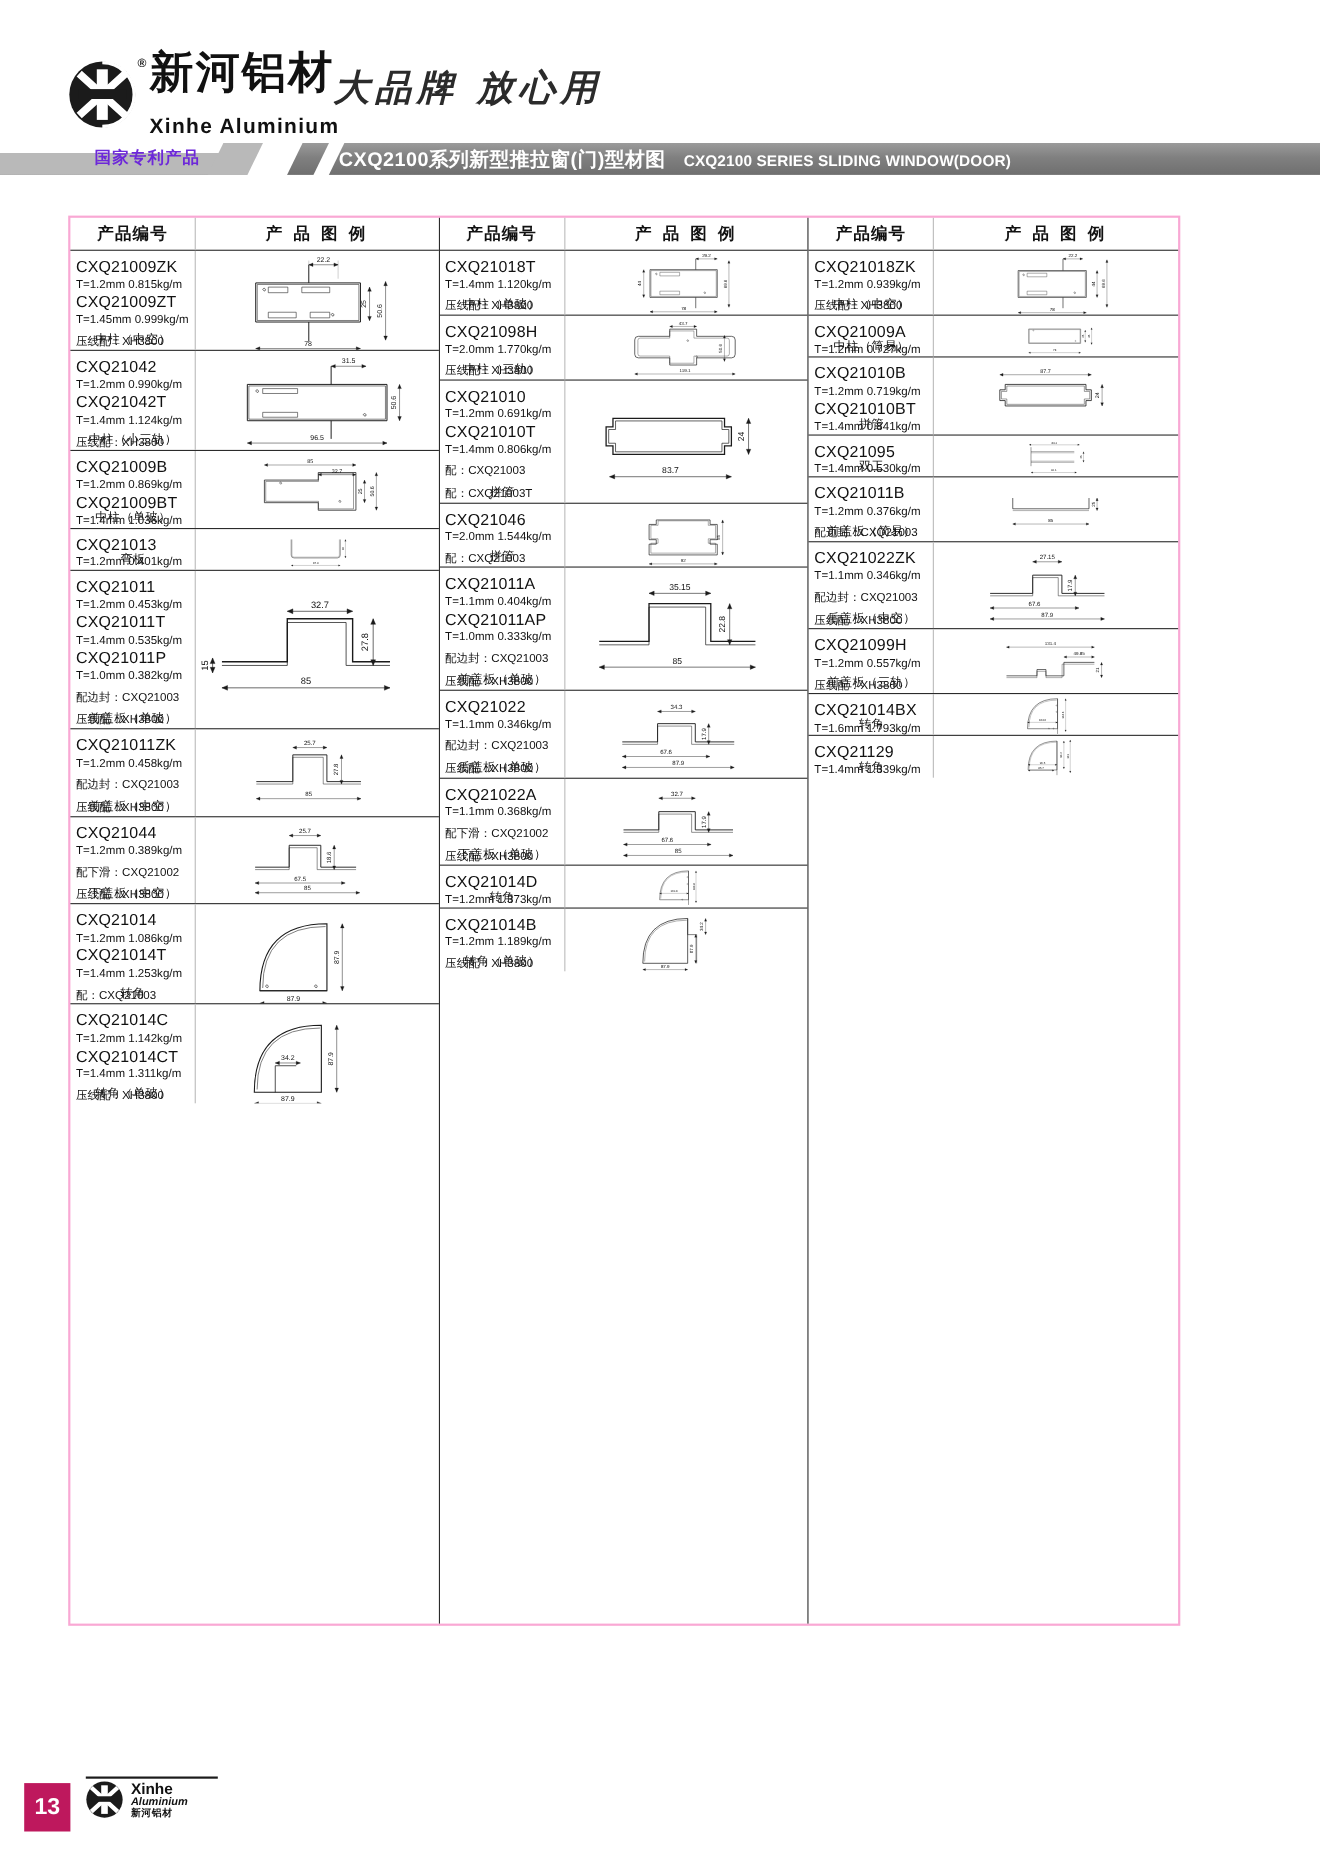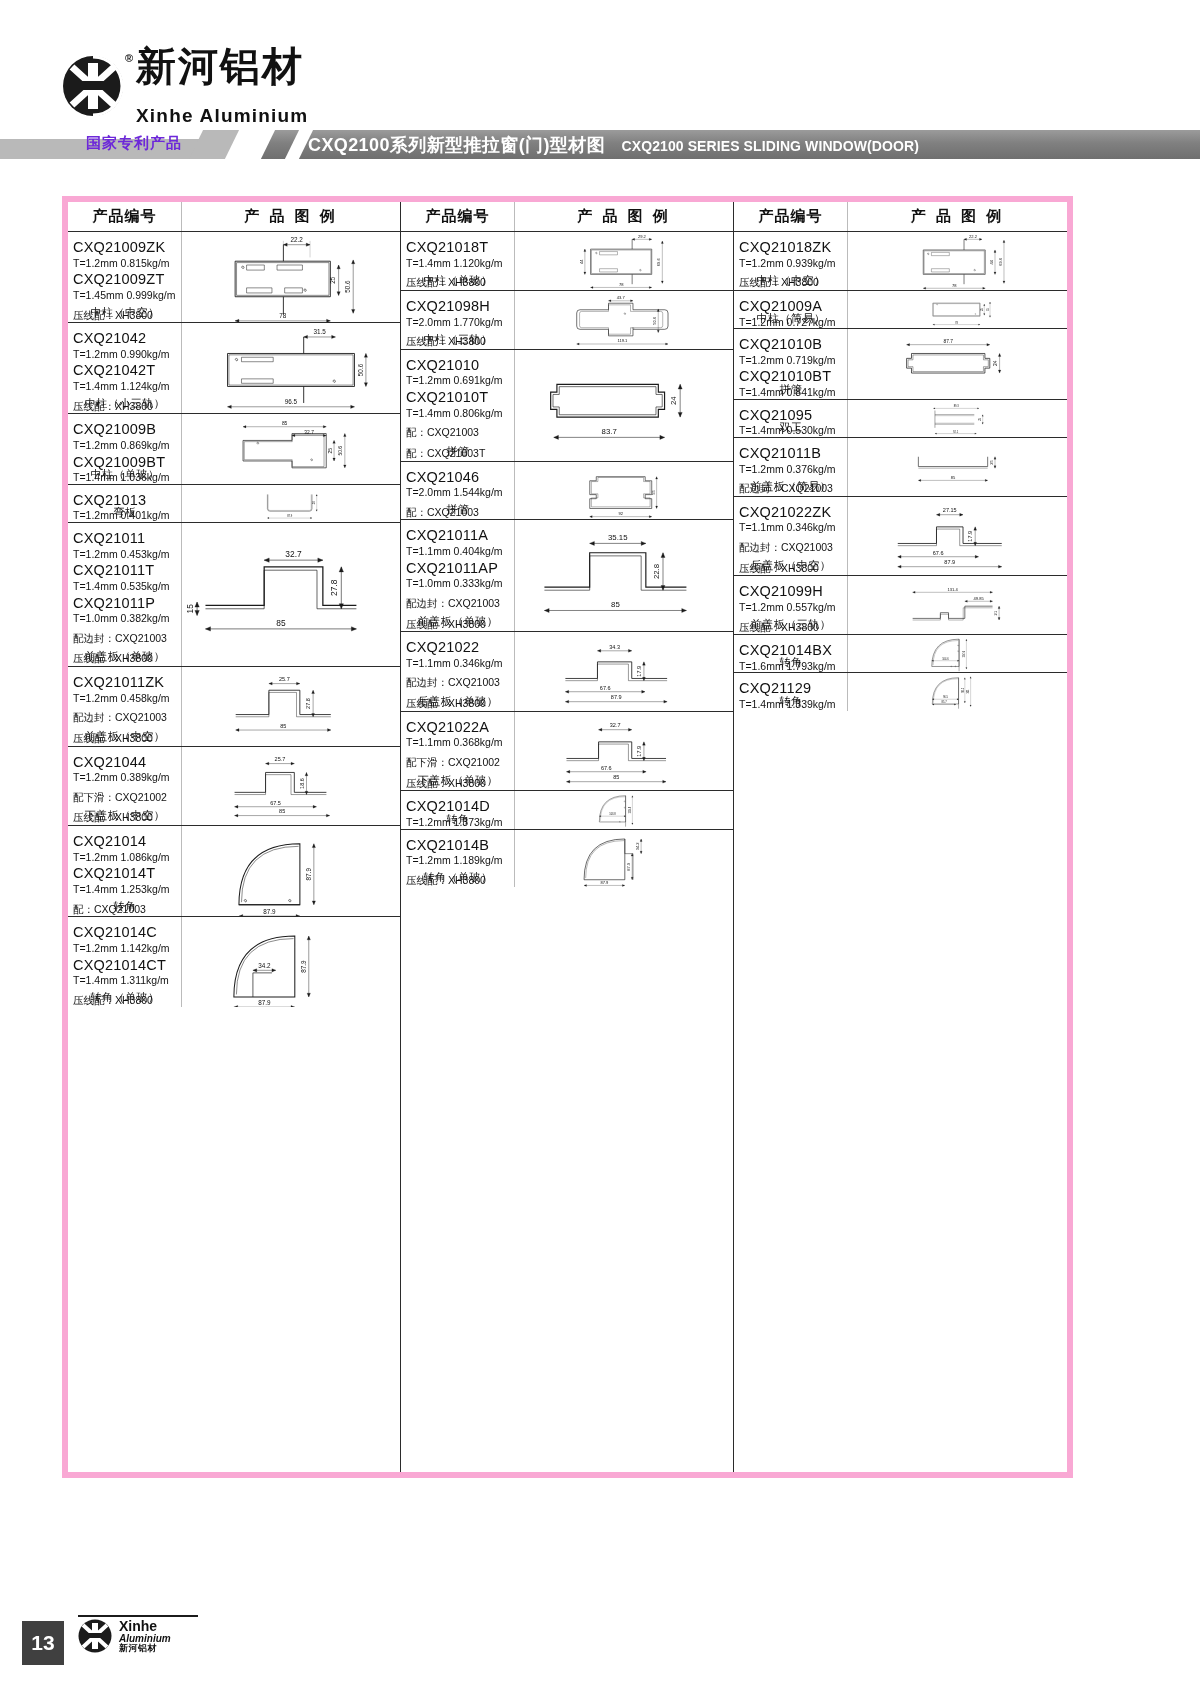--- a/index.html
+++ b/index.html
@@ -57,21 +57,21 @@
     position:absolute; left:308px; top:11px; z-index:6;
     color:#fff; white-space:nowrap;
   }
   .banner-title .cn { font-size:18px; font-weight:bold; letter-spacing:0.4px; }
   .banner-title .en { font-size:14px; font-weight:bold; margin-left:12px; letter-spacing:0.1px; }
 
   
   .grid {
     position:absolute; left:62px; top:196px;
     width:1011px; height:1282px;
-    border:6px solid #f9a8d4;
+    border:2px solid #f9a8d4;
     display:grid;
     grid-template-columns:1fr 1fr 1fr;
   }
   .col { border-right:1px solid #2b2b2b; display:flex; flex-direction:column; }
   .col:last-child { border-right:none; }
 
   .hdr { display:grid; grid-template-columns:114px 1fr; height:30px;
          border-bottom:1px solid #2b2b2b; }
   .hdr-cell { display:flex; align-items:center; justify-content:center;
               font-size:15px; font-weight:bold; letter-spacing:3px; }
@@ -93,21 +93,21 @@
   }
   
   .info .catlabel { left:0; width:114px; text-align:center; }
 
   
   .fig svg { position:absolute; left:0; top:0; width:100%; height:100%; }
 
   
   .footer { position:absolute; left:0; bottom:26px; width:1200px; height:56px; }
   .pagebox { position:absolute; left:22px; top:6px; width:42px; height:44px;
-             background:#404040; color:#fff; display:flex; align-items:center;
+             background:#be185d; color:#fff; display:flex; align-items:center;
              justify-content:center; font-size:21px; font-weight:bold; }
   .foot-logo { position:absolute; left:78px; top:4px; display:flex;
                align-items:center; gap:7px; }
   .foot-mark { width:34px; height:34px; }
   .foot-txt { display:flex; flex-direction:column; line-height:1.05; }
   .foot-en1 { font-size:14px; font-weight:bold; }
   .foot-en2 { font-size:10px; font-weight:bold;font-style:italic; }
   .foot-cn  { font-size:9px; font-weight:bold; letter-spacing:0.5px; }
   .foot-rule { position:absolute; left:78px; top:0px; width:120px; height:2px; background:#1b1b1b; }
 </style>
@@ -124,20 +124,21 @@
         <rect x="9" y="26" width="44" height="9" fill="#1b1b1b"></rect>
         <path d="M31 2 a29 29 0 0 1 0 58" fill="none" stroke="#fff" stroke-width="3"></path>
       </svg>
       <span class="logo-reg">®</span>
     </div>
     <div class="logo-text">
       <span class="logo-cn">新河铝材</span>
       <span class="logo-en">Xinhe  Aluminium</span>
     </div>
   </div>
+  <div class="slogan">大品牌 放心用</div>
 </div>
 
 <div class="banner">
   <div class="banner-bar"></div>
   <div class="banner-light"></div>
   <div class="banner-light-skew"></div>
   <div class="banner-white"></div>
   <div class="banner-white2"></div>
   <div class="patent-tag">国家专利产品</div>
   <div class="banner-title">

